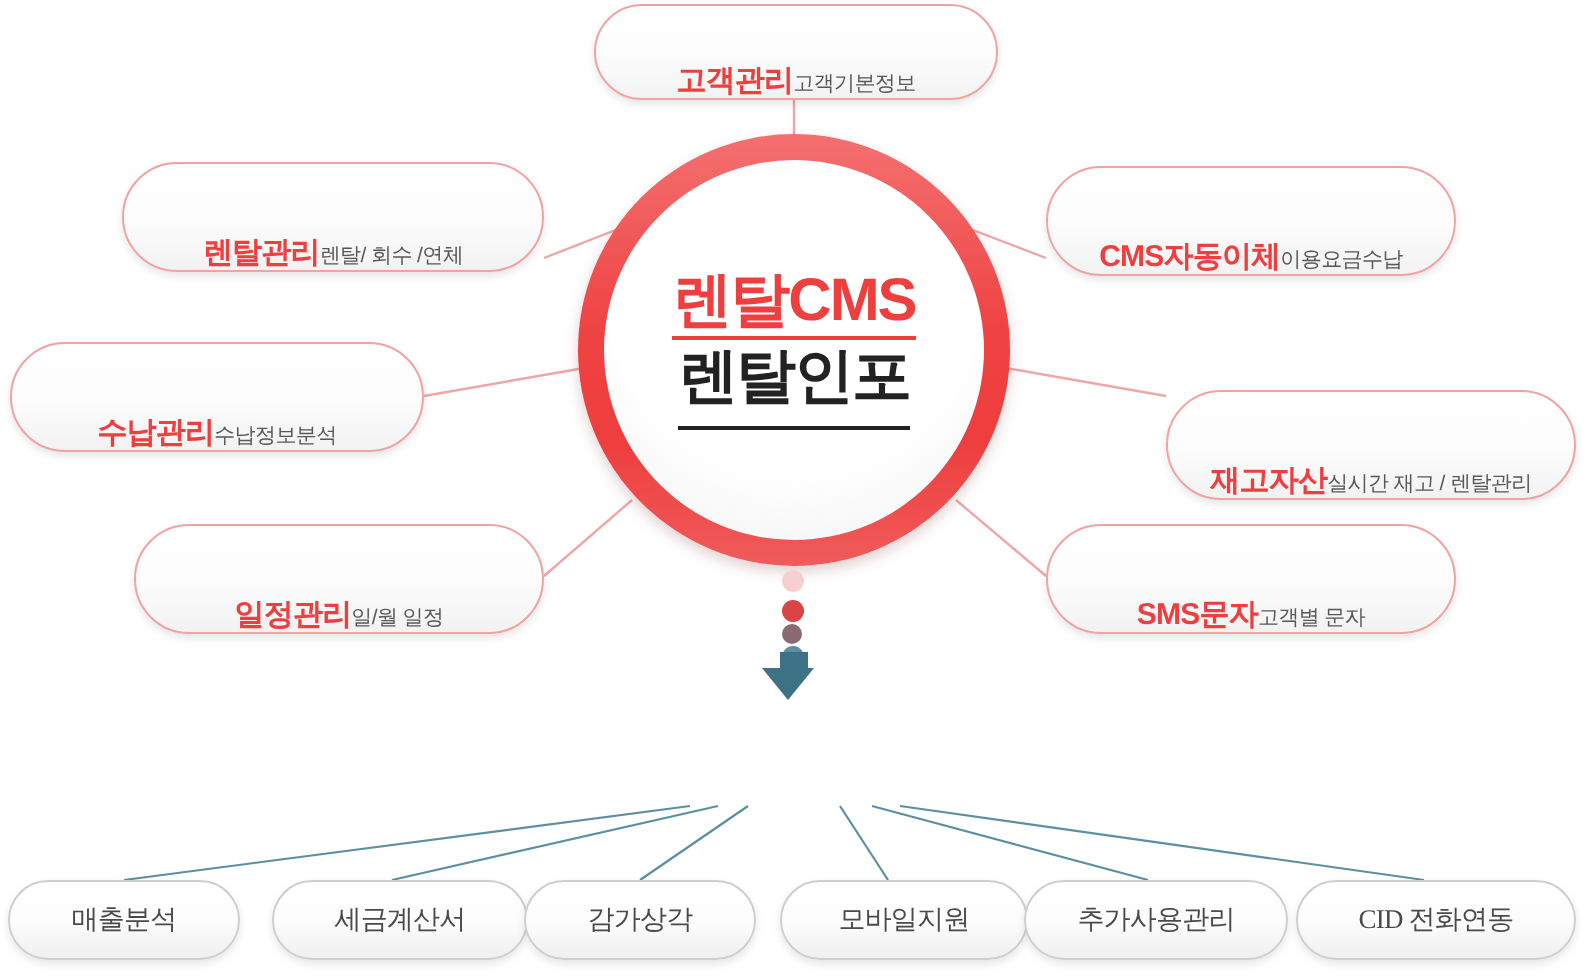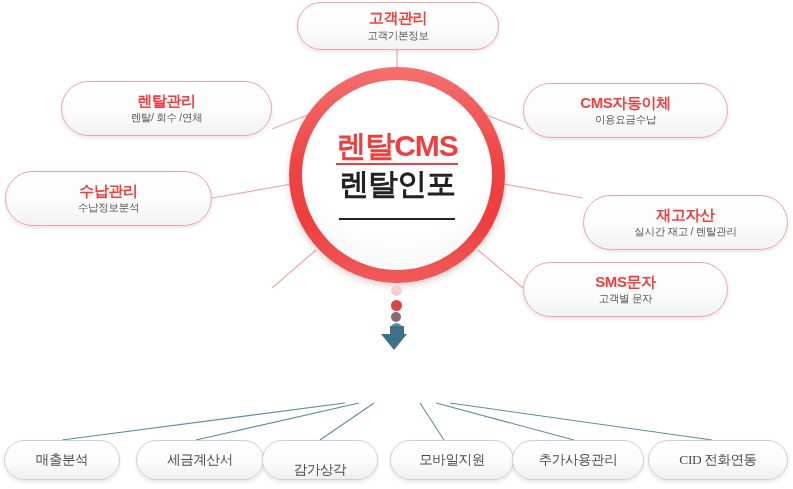--- a/index.html
+++ b/index.html
@@ -59,35 +59,35 @@
     border-bottom: 2px solid #ef3e3e;
     padding-bottom: 1px;
   }
   .hub-line2 {
     font-size: 30px;
     font-weight: bold;
     color: #222222;
     letter-spacing: -1px;
     line-height: 1.06;
     border-bottom: 2px solid #222222;
-    padding-bottom: 19px;
+    padding-bottom: 9px;
     margin-top: 3px;
   }
 
   
   .node {
     position: absolute;
     box-sizing: border-box;
     border: 1px solid #f2a2a2;
     border-radius: 30px;
     background: linear-gradient(180deg, #ffffff 0%, #fcfcfc 55%, #f2f2f2 100%);
     box-shadow: 0 2px 4px rgba(0, 0, 0, 0.10);
     display: flex;
-    flex-direction: column;
-    align-items: center;
+    flex-direction: row;
+    align-items: flex-end;
     justify-content: center;
   }
   .node .title {
     color: #ef3e3e;
     font-size: 15px;
     font-weight: bold;
     letter-spacing: -0.4px;
     line-height: 1.1;
   }
   .node .sub {
@@ -210,20 +210,24 @@
   <div class="node" style="left:61px;top:81px;width:211px;height:55px;">
     <div class="title">렌탈관리</div>
     <div class="sub">렌탈/ 회수 /연체</div>
   </div>
 
   <div class="node" style="left:5px;top:171px;width:207px;height:55px;">
     <div class="title">수납관리</div>
     <div class="sub">수납정보분석</div>
   </div>
 
+  <div class="node" style="left:67px;top:262px;width:205px;height:55px;">
+    <div class="title">일정관리</div>
+    <div class="sub">일/월 일정</div>
+  </div>
 
   <div class="node" style="left:523px;top:83px;width:205px;height:55px;">
     <div class="title">CMS자동이체</div>
     <div class="sub">이용요금수납</div>
   </div>
 
   <div class="node" style="left:583px;top:171px;width:205px;height:55px;margin-top:24px;">
     <div class="title">재고자산</div>
     <div class="sub">실시간 재고 / 렌탈관리</div>
   </div>
@@ -240,21 +244,21 @@
   <div class="arrow-tail"></div>
   <div class="arrow-head"></div>
 
 
   <div class="leaf" style="left:4px;width:116px;">
     <span>매출분석</span>
   </div>
   <div class="leaf" style="left:136px;width:128px;">
     <span>세금계산서</span>
   </div>
-  <div class="leaf" style="left:262px;width:116px;align-items:flex-end;">
+  <div class="leaf" style="left:262px;width:116px;">
     <span>감가상각</span>
   </div>
   <div class="leaf" style="left:390px;width:124px;">
     <span>모바일지원</span>
   </div>
   <div class="leaf" style="left:648px;width:140px;">
     <span>CID 전화연동</span>
   </div>
   <div class="leaf" style="left:512px;width:132px;">
     <span>추가사용관리</span>

